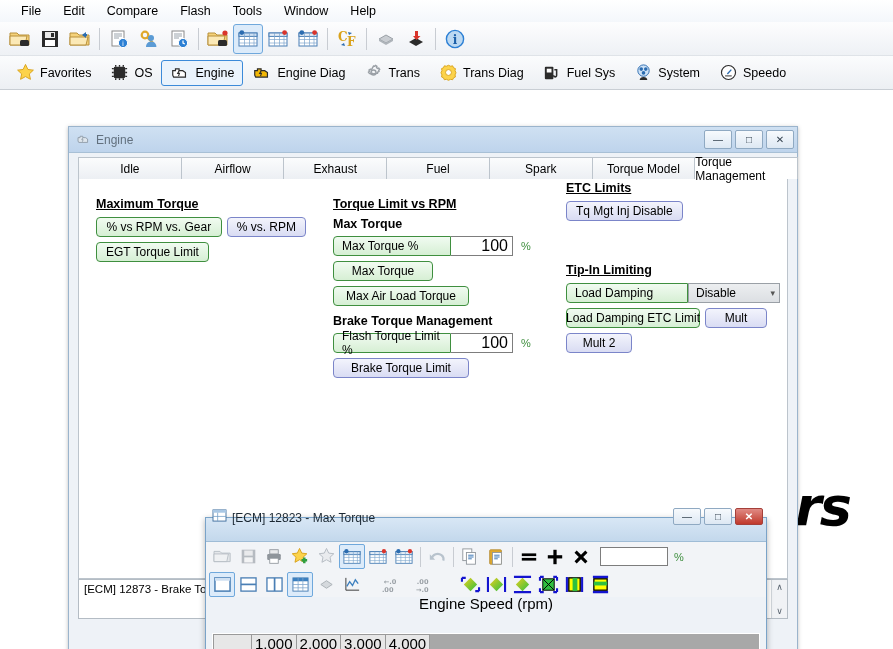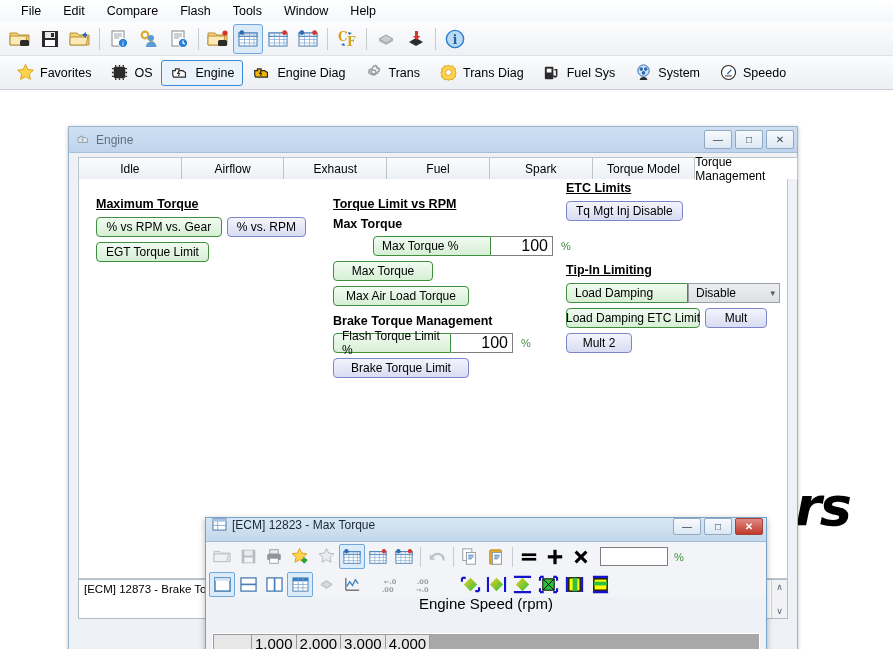--- a/index.html
+++ b/index.html
@@ -186,21 +186,21 @@
   #maxwin {
     position:absolute; left:136px; top:390px;
     width:562px; height:206px;
     background:#eef2f7;
     border:1px solid #7aa3c8;
     box-shadow:0 2px 6px rgba(0,0,0,.3);
   }
   #maxtitle {
     height:24px;
     background:linear-gradient(#d8e7f5,#c3d8ec);
-    display:flex; align-items:flex-start;
+    display:flex; align-items:flex-end;
     padding:0 3px 16px 6px;
     border-bottom:1px solid #9fbcd6;
   }
   #maxtitle .m-txt { flex:1; font-size:12px; color:#1b2833; margin-left:5px; }
   .mbtn {
     width:28px; height:17px; margin-left:3px;
     border:1px solid #8fa9c2; border-radius:2px;
     background:linear-gradient(#f7fafd,#dde8f3);
     display:flex; align-items:center; justify-content:center;
     font-size:10px; color:#33414f;
@@ -547,21 +547,21 @@
         <div class="row">
           <div class="gbtn">EGT Torque Limit</div>
         </div>
       </div>
 
       <div class="group" style="left:254px; top:18px; width:220px;">
         <div class="grp-title">Torque Limit vs RPM</div>
 
         <div class="sub-title" style="margin-top:2px;">Max Torque</div>
         <div class="row">
-          <div style="display:flex;align-items:flex-start;margin-left:40px;">
+          <div style="display:flex;align-items:flex-start;">
             <div class="flabel" style="width:118px;">Max Torque %</div>
             <div class="fval">100</div>
           </div>
           <span class="funit">%</span>
         </div>
         <div class="row">
           <div class="gbtn" style="width:100px;">Max Torque</div>
         </div>
         <div class="row">
           <div class="gbtn" style="width:136px;">Max Air Load Torque</div>

